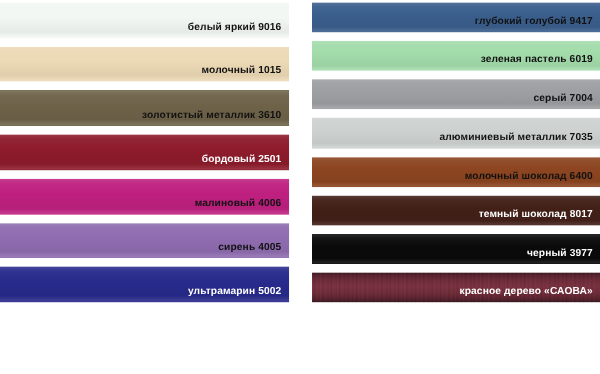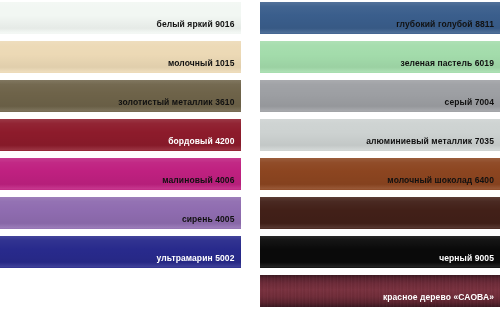--- a/index.html
+++ b/index.html
@@ -9,21 +9,21 @@
   }
   body {
     width: 500px;
     height: 312px;
     overflow: hidden;
     font-family: "Liberation Sans", sans-serif;
   }
   .palette-board {
     position: relative;
     width: 500px;
-    height: 312px;
+    height: 252px;
     background: #ffffff;
     display: flex;
     flex-direction: row;
     gap: 19px;
     box-sizing: border-box;
   }
   .swatch-column {
     width: 248px;
     display: flex;
     flex-direction: column;
@@ -123,21 +123,21 @@
         <div class="swatch-label label-dark">молочный 1015</div>
       </div>
       <div class="swatch-row">
         <div class="swatch-fill" style="background: rgb(110, 99, 73);"></div>
         <div class="swatch-gloss"></div>
         <div class="swatch-label label-dark">золотистый металлик 3610</div>
       </div>
       <div class="swatch-row">
         <div class="swatch-fill" style="background: rgb(141, 27, 43);"></div>
         <div class="swatch-gloss"></div>
-        <div class="swatch-label label-light">бордовый 4200</div>
+        <div class="swatch-label label-light">бордовый 2501</div>
       </div>
       <div class="swatch-row">
         <div class="swatch-fill" style="background: rgb(191, 32, 128);"></div>
         <div class="swatch-gloss"></div>
         <div class="swatch-label label-dark">малиновый 4006</div>
       </div>
       <div class="swatch-row">
         <div class="swatch-fill" style="background: rgb(143, 108, 176);"></div>
         <div class="swatch-gloss"></div>
         <div class="swatch-label label-dark">сирень 4005</div>
@@ -145,21 +145,21 @@
       <div class="swatch-row">
         <div class="swatch-fill" style="background: rgb(40, 42, 140);"></div>
         <div class="swatch-gloss"></div>
         <div class="swatch-label label-light">ультрамарин 5002</div>
       </div>
     </div>
     <div class="swatch-column">
       <div class="swatch-row">
         <div class="swatch-fill" style="background: rgb(58, 94, 140);"></div>
         <div class="swatch-gloss"></div>
-        <div class="swatch-label label-dark">глубокий голубой 8811</div>
+        <div class="swatch-label label-dark">глубокий голубой 9417</div>
       </div>
       <div class="swatch-row">
         <div class="swatch-fill" style="background: rgb(163, 220, 171);"></div>
         <div class="swatch-gloss"></div>
         <div class="swatch-label label-dark">зеленая пастель 6019</div>
       </div>
       <div class="swatch-row">
         <div class="swatch-fill" style="background: rgb(157, 159, 163);"></div>
         <div class="swatch-gloss"></div>
         <div class="swatch-label label-dark">серый 7004</div>
@@ -170,24 +170,25 @@
         <div class="swatch-label label-dark">алюминиевый металлик 7035</div>
       </div>
       <div class="swatch-row">
         <div class="swatch-fill" style="background: rgb(140, 69, 32);"></div>
         <div class="swatch-gloss"></div>
         <div class="swatch-label label-dark">молочный шоколад 6400</div>
       </div>
       <div class="swatch-row">
         <div class="swatch-fill" style="background: rgb(66, 32, 24);"></div>
         <div class="swatch-gloss"></div>
+        <div class="swatch-label label-light">темный шоколад 8017</div>
       </div>
       <div class="swatch-row">
         <div class="swatch-fill" style="background: rgb(10, 10, 10);"></div>
         <div class="swatch-gloss"></div>
-        <div class="swatch-label label-light">черный 9005</div>
+        <div class="swatch-label label-light">черный 3977</div>
       </div>
       <div class="swatch-row">
         <div class="swatch-fill tex-wood"></div>
         <div class="swatch-label label-light">красное дерево «САОВА»</div>
       </div>
     </div>
   </div>
 
 </body></html>

